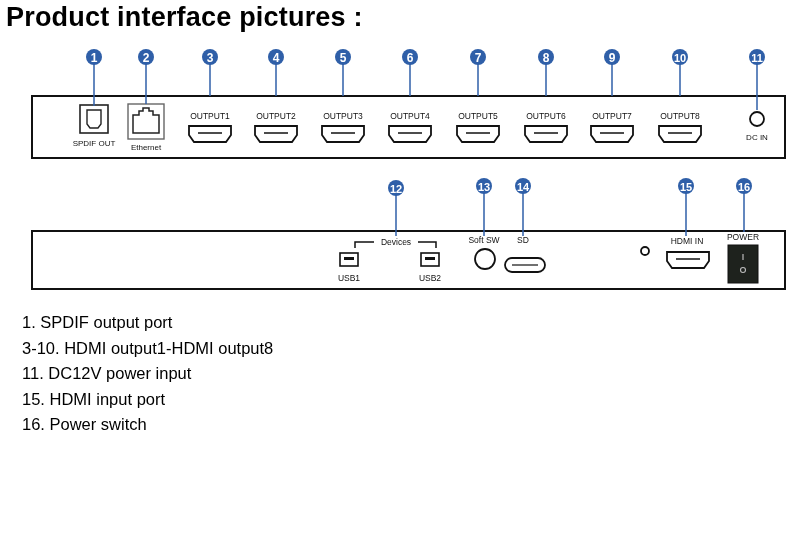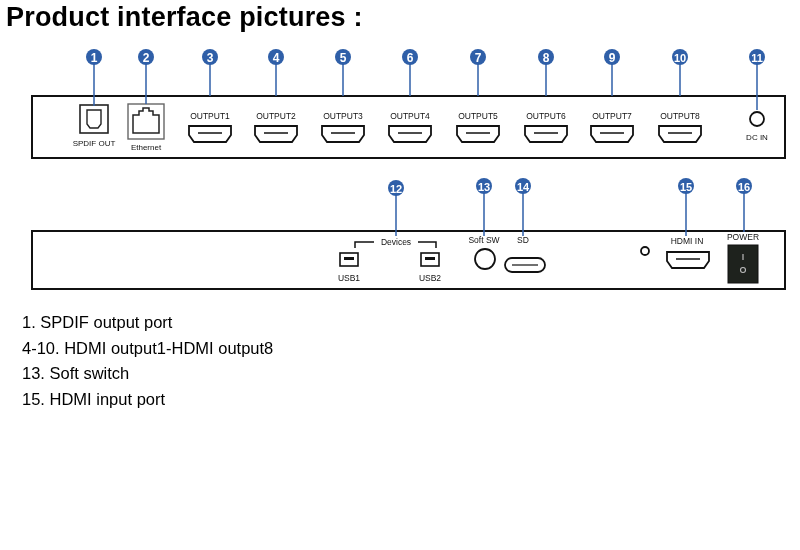--- a/index.html
+++ b/index.html
@@ -186,16 +186,17 @@
       <g>
         <line x1="744" y1="186" x2="744" y2="232" stroke="#2f5fa8" stroke-width="1.5"></line>
         <circle cx="744" cy="186" r="8" fill="#2f5fa8"></circle>
         <text x="744" y="190.5" font-size="11" font-weight="bold" font-family="Liberation Sans, sans-serif" text-anchor="middle" fill="#fff">16</text>
       </g>
     </g>
 </svg>
 
 <div class="legend">
   <div>1. SPDIF output port</div>
-  <div>4-10. HDMI output1-HDMI output8</div>
-  <div>13. Soft switch</div>
+  <div>3-10. HDMI output1-HDMI output8</div>
+  <div>11. DC12V power input</div>
   <div>15. HDMI input port</div>
+  <div>16. Power switch</div>
 </div>
 
 </body></html>

